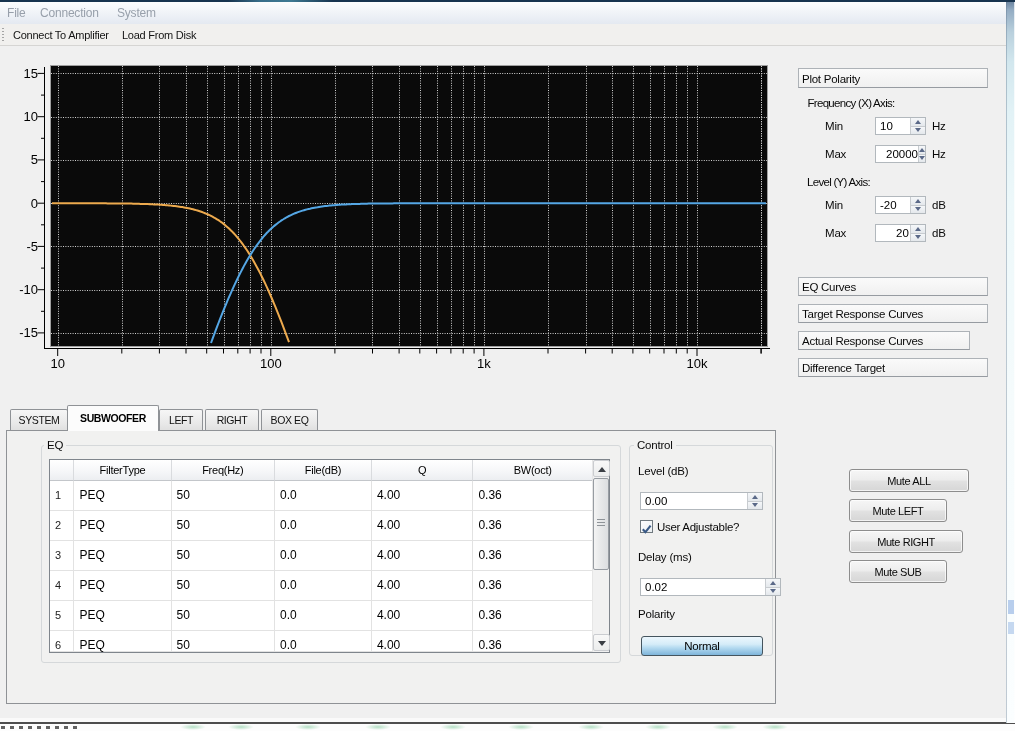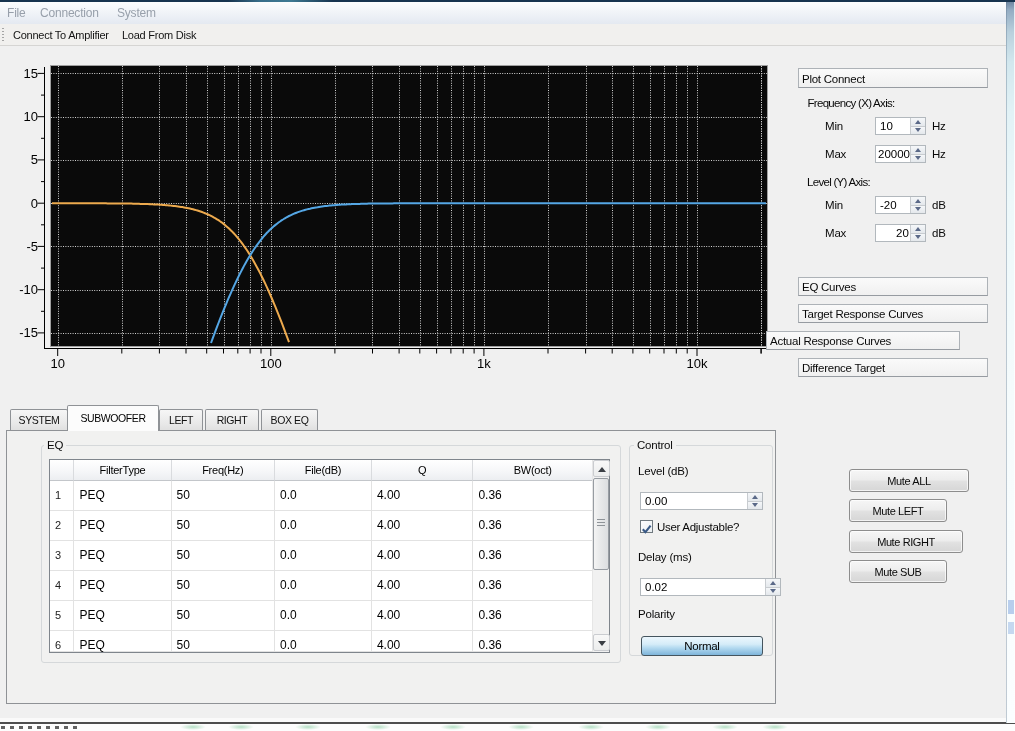--- a/index.html
+++ b/index.html
@@ -28,21 +28,21 @@
 .sbd{border-top:1px solid #c8ccd0}
 .aru{width:0;height:0;border-left:3.5px solid transparent;border-right:3.5px solid transparent;border-bottom:4px solid #5a6988}
 .ard{width:0;height:0;border-left:3.5px solid transparent;border-right:3.5px solid transparent;border-top:4px solid #5a6988}
 .btn{position:absolute;text-align:center;color:#0a0a0a;border:1px solid #8d8d8d;border-radius:3px;font-size:11px;letter-spacing:-0.4px;
   background:linear-gradient(180deg,#f6f6f6 0%,#ededed 45%,#e1e1e1 55%,#d6d6d6 100%);
   box-shadow:inset 0 0 0 1px rgba(255,255,255,.7)}
 .tab{position:absolute;border:1px solid #8f9296;border-bottom:none;border-radius:2px 2px 0 0;
   background:linear-gradient(180deg,#f6f6f6,#e8e8e8 70%,#e0e0e0);text-align:center;font-size:10.5px;letter-spacing:-0.4px;color:#111}
 #tabsel{position:absolute;left:67px;top:405px;width:92px;height:26px;border:1px solid #8f9296;border-bottom:none;
   border-radius:2px 2px 0 0;background:#fcfcfc;z-index:3;text-align:center;font-size:10.5px;letter-spacing:-0.4px;color:#000;
-  line-height:24px;font-weight:normal}
+  line-height:24px;font-weight:bold}
 #pane{position:absolute;left:6px;top:430px;width:770px;height:274px;border:1px solid #8f9296;background:#f1f1f0;z-index:1}
 .gbox{position:absolute;border:1px solid #d5d8da;border-radius:3px}
 .gblabel{position:absolute;background:#f1f1f0;padding:0 3px;font-size:11.5px;letter-spacing:-0.2px;color:#0a0a0a;z-index:2}
 #grid{position:absolute;left:49px;top:459px;width:561px;height:194px;border:1px solid #7f858c;background:#fff;z-index:2}
 .gh{position:absolute;top:0;height:21px;background:linear-gradient(180deg,#ffffff,#f5f6f8 60%,#eceef1);
   border-right:1px solid #d9dbde;border-bottom:1px solid #c3c6ca;text-align:center;font-size:11px;letter-spacing:-0.25px;color:#000;line-height:20px}
 .gc{position:absolute;height:30px;border-right:1px solid #e2e2e2;border-bottom:1px solid #e2e2e2;
   font-size:12px;color:#000;line-height:29px;padding-left:5px;background:#fff}
 .grn{padding-left:5px;font-size:11px;color:#222}
 #vsb{position:absolute;right:0;top:0;width:17px;height:192px;background:#f1f1f1;border-left:1px solid #e6e6e6}
@@ -169,38 +169,38 @@
       <text x="38" y="207.7" text-anchor="end">0</text>
       <text x="38" y="164.4" text-anchor="end">5</text>
       <text x="38" y="121.2" text-anchor="end">10</text>
       <text x="38" y="77.9" text-anchor="end">15</text>
       <text x="57.7" y="368" text-anchor="middle">10</text>
       <text x="270.8" y="368" text-anchor="middle">100</text>
       <text x="483.9" y="368" text-anchor="middle">1k</text>
       <text x="697.0" y="368" text-anchor="middle">10k</text>
     </g>
   </svg>
-<div class="hbtn" style="left:798px;top:68px;width:190px;height:20px;line-height:20px">Plot Connect</div>
+<div class="hbtn" style="left:798px;top:68px;width:190px;height:20px;line-height:20px">Plot Polarity</div>
 <div class="lb" style="left:807.5px;top:97px;font-size:11.5px;color:#0a0a0a;letter-spacing:-0.7px">Frequency (X) Axis:</div>
 <div class="lb" style="left:825px;top:120px;font-size:11.5px;color:#0a0a0a;">Min</div>
 <div class="spin" style="left:875px;top:117px;width:51px;height:18px">
     <div class="spintxt" style="line-height:16px;padding-left:4px;font-size:11.5px">10</div>
     <div class="spinbtns" style="width:15px">
       <div class="sb">
         <span class="aru"></span>
       </div>
       <div class="sb sbd">
         <span class="ard"></span>
       </div>
     </div>
   </div>
 <div class="lb" style="left:932px;top:120px;font-size:11.5px;color:#0a0a0a;">Hz</div>
 <div class="lb" style="left:825px;top:148px;font-size:11.5px;color:#0a0a0a;">Max</div>
 <div class="spin" style="left:875px;top:145px;width:51px;height:18px">
-    <div class="spintxt" style="line-height:16px;padding-left:2px;font-size:11.5px">20000</div>
+    <div class="spintxt" style="line-height:16px;padding-left:10px;font-size:11.5px">20000</div>
     <div class="spinbtns" style="width:15px">
       <div class="sb">
         <span class="aru"></span>
       </div>
       <div class="sb sbd">
         <span class="ard"></span>
       </div>
     </div>
   </div>
 <div class="lb" style="left:932px;top:148px;font-size:11.5px;color:#0a0a0a;">Hz</div>
@@ -226,21 +226,21 @@
         <span class="aru"></span>
       </div>
       <div class="sb sbd">
         <span class="ard"></span>
       </div>
     </div>
   </div>
 <div class="lb" style="left:932px;top:227px;font-size:11.5px;color:#0a0a0a;">dB</div>
 <div class="hbtn" style="left:798px;top:277px;width:190px;height:19px;line-height:19px">EQ Curves</div>
 <div class="hbtn" style="left:798px;top:304px;width:190px;height:19px;line-height:19px">Target Response Curves</div>
-<div class="hbtn" style="left:766px;top:331px;width:194px;height:19px;line-height:19px">Actual Response Curves</div>
+<div class="hbtn" style="left:798px;top:331px;width:172px;height:19px;line-height:19px">Actual Response Curves</div>
 <div class="hbtn" style="left:798px;top:358px;width:190px;height:19px;line-height:19px">Difference Target</div>
 <div id="pane"></div>
 <div class="tab" style="left:10px;top:409px;width:58px;height:21px;line-height:20px">SYSTEM</div>
 <div class="tab" style="left:159px;top:409px;width:44px;height:21px;line-height:20px">LEFT</div>
 <div class="tab" style="left:205px;top:409px;width:54px;height:21px;line-height:20px">RIGHT</div>
 <div class="tab" style="left:261px;top:409px;width:57px;height:21px;line-height:20px">BOX EQ</div>
 <div id="tabsel">SUBWOOFER</div>
 <div class="gbox" style="left:41px;top:445px;width:580px;height:218px;z-index:1"></div>
 <div class="gblabel" style="left:44px;top:439px">EQ</div>
 <div id="grid">

